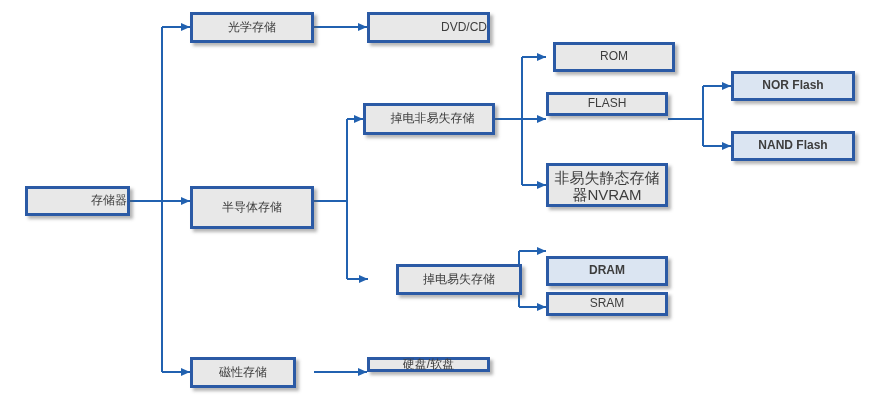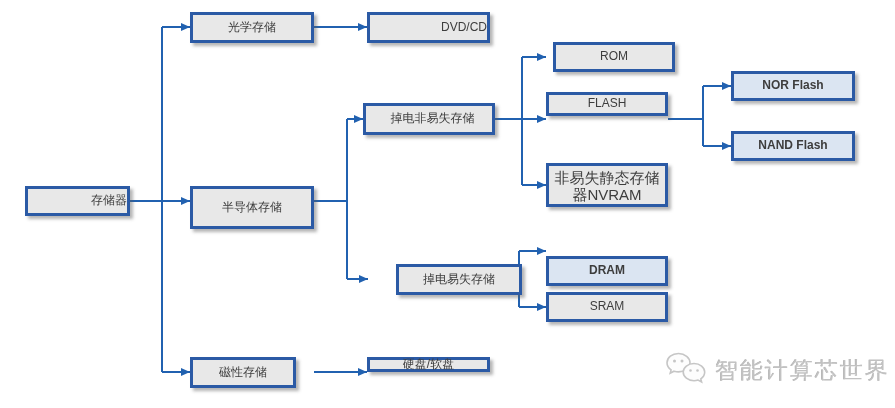--- a/index.html
+++ b/index.html
@@ -129,34 +129,19 @@
       </div>
       <div class="node blue" style="left: 731px; top: 71px; width: 124px; height: 30px;">
         <span>NOR Flash</span>
       </div>
       <div class="node blue" style="left: 731px; top: 131px; width: 124px; height: 30px;">
         <span>NAND Flash</span>
       </div>
       <div class="node blue" style="left: 546px; top: 236px; width: 122px; height: 30px; margin-top: 20px;">
         <span>DRAM</span>
       </div>
-      <div class="node gray" style="left: 546px; top: 292px; width: 122px; height: 30px;">
+      <div class="node gray" style="left: 546px; top: 292px; width: 122px; height: 24px;">
         <span>SRAM</span>
       </div>
     </div>
 
-  <div class="watermark">
-    <svg width="46" height="40" viewBox="0 0 46 40" aria-hidden="true">
-      <g fill="#fdfdfd" stroke="#c6c6c6" stroke-width="1.6">
-        <path d="M14.5 3.5 C8 3.5 3 7.7 3 12.8 c0 2.9 1.6 5.4 4.1 7.1 l-0.9 3.3 3.8-2 c1.4 0.4 2.9 0.7 4.5 0.7 6.5 0 11.5-4.2 11.5-9.1 0-4.9-5-9.3-11.5-9.3 Z"></path>
-        <path d="M30 13.5 c-6 0-10.8 3.9-10.8 8.6 0 4.7 4.8 8.6 10.8 8.6 1.4 0 2.8-0.2 4-0.6 l3.6 1.9 -0.8-3.1 c2.4-1.6 3.9-4 3.9-6.8 0-4.7-4.7-8.6-10.7-8.6 Z"></path>
-      </g>
-      <g fill="#c6c6c6" stroke="none">
-        <circle cx="10.5" cy="11" r="1.5"></circle>
-        <circle cx="18" cy="11" r="1.5"></circle>
-        <circle cx="26.5" cy="20.5" r="1.3"></circle>
-        <circle cx="33.5" cy="20.5" r="1.3"></circle>
-      </g>
-    </svg>
-    <span class="watermark-text">智能计算芯世界</span>
-  </div>
 
 </div>
 
 </body></html>

